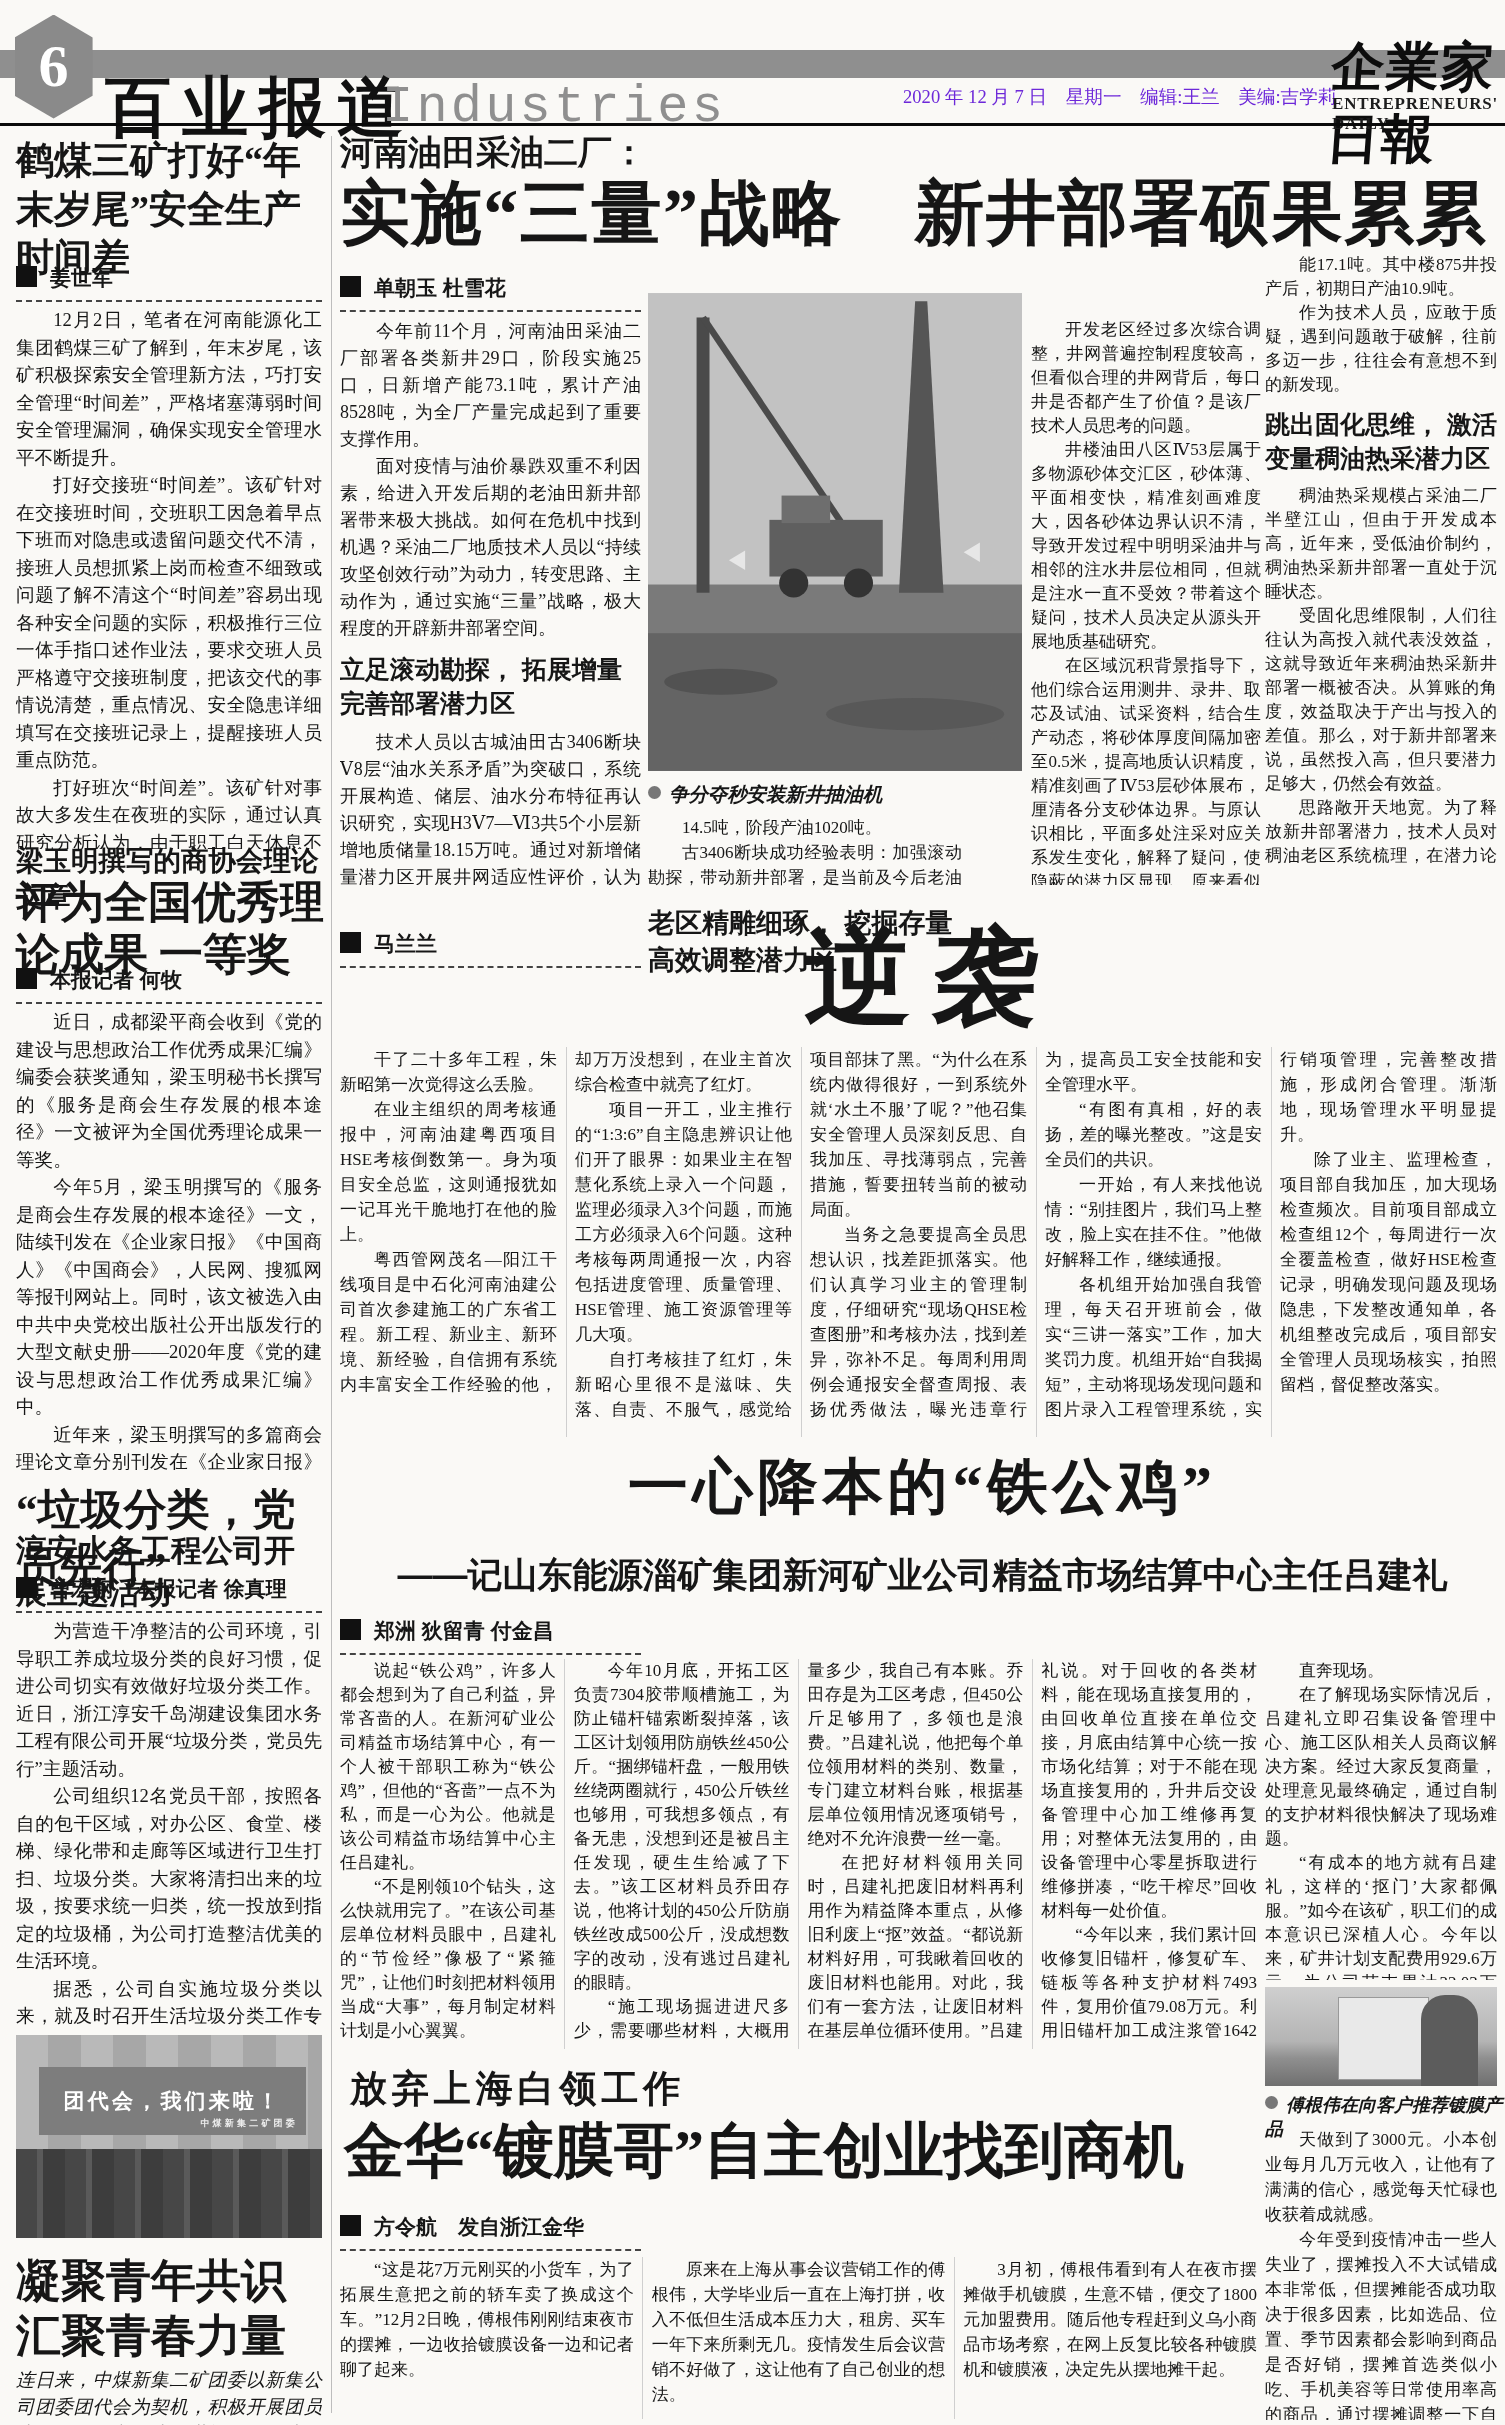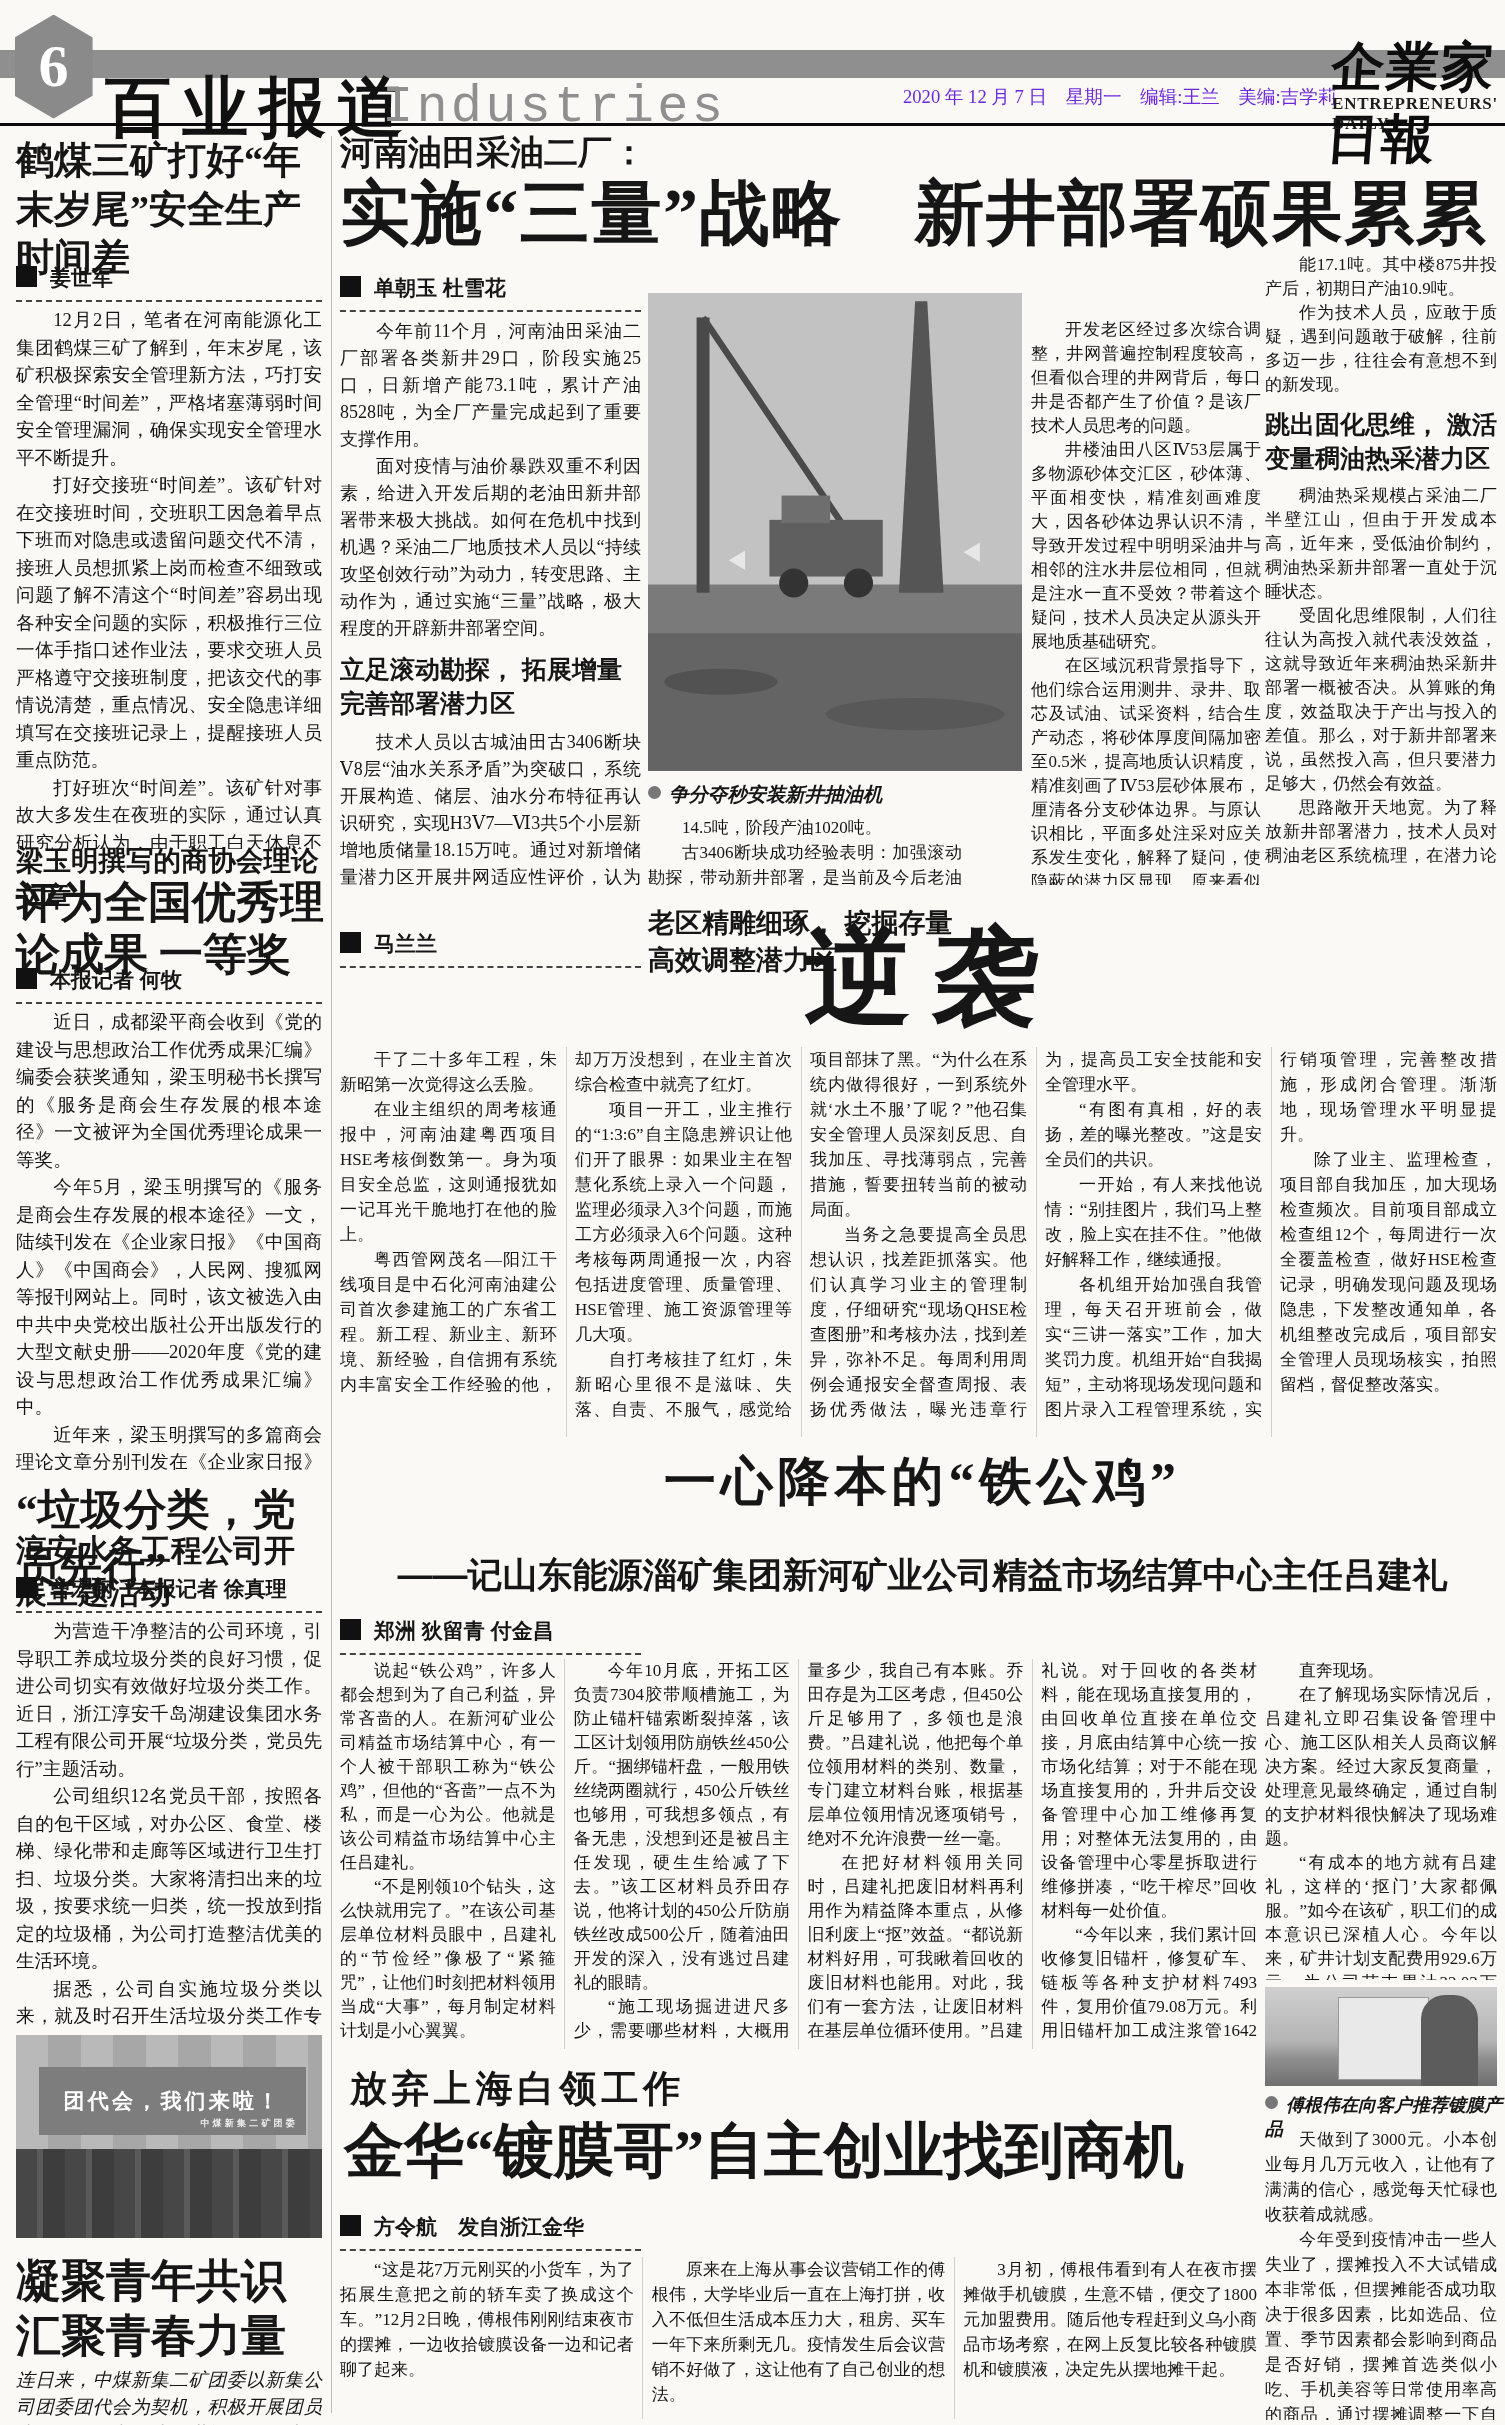--- a/index.html
+++ b/index.html
@@ -62,21 +62,21 @@
   .s1-under{position:absolute;left:648px;top:815px;width:314px;height:78px;font-size:17px;line-height:25px;overflow:hidden;}
   .s1-colC{position:absolute;left:1031px;top:318px;width:230px;height:567px;font-size:17px;line-height:24px;overflow:hidden;}
   .s1-colD{position:absolute;left:1265px;top:253px;width:232px;height:616px;font-size:17px;line-height:24px;overflow:hidden;}
   .s1-colD .subhead, .s1-colC .subhead, .s1-colA .subhead{font-size:25px;}
   
   .n-byline{left:340px;top:930px;width:301px;}
   .n-title{position:absolute;left:762px;top:906px;width:340px;font-size:107px;font-weight:bold;letter-spacing:21px;text-align:center;}
   .n-body{position:absolute;left:340px;top:1047px;width:1157px;height:390px;font-size:17px;line-height:25px;
           column-count:5;column-gap:18px;column-fill:auto;column-rule:0.8px solid #cfcfcf;overflow:hidden;}
   
-  .t-title{position:absolute;left:340px;top:1447px;width:1165px;font-size:52px;font-weight:bold;text-align:center;letter-spacing:4.9px;}
+  .t-title{position:absolute;left:340px;top:1447px;width:1165px;font-size:60px;font-weight:bold;text-align:center;letter-spacing:4.9px;}
   .t-sub{position:absolute;left:340px;top:1552px;width:1165px;font-size:35px;font-weight:bold;text-align:center;font-family:"Liberation Sans",sans-serif;}
   .t-byline{left:340px;top:1617px;width:301px;}
   .t-body{position:absolute;left:340px;top:1659px;width:917px;height:390px;font-size:17px;line-height:24px;
           column-count:4;column-gap:18px;column-fill:auto;column-rule:0.8px solid #cfcfcf;overflow:hidden;}
   .t-col5{position:absolute;left:1265px;top:1659px;width:232px;height:321px;font-size:17px;line-height:24px;overflow:hidden;}
   
   .j-kicker{position:absolute;left:350px;top:2064px;font-size:37px;font-weight:bold;font-family:Liberation Mono, monospace;letter-spacing:4.9px;}
   .j-title{position:absolute;left:344px;top:2111px;width:924px;font-size:60px;font-weight:bold;white-space:nowrap;}
   .j-byline{left:340px;top:2213px;width:301px;}
   .j-body{position:absolute;left:340px;top:2257px;width:917px;height:162px;font-size:17px;line-height:25px;
@@ -224,21 +224,21 @@
       <p>各机组开始加强自我管理，每天召开班前会，做实“三讲一落实”工作，加大奖罚力度。机组开始“自我揭短”，主动将现场发现问题和图片录入工程管理系统，实行销项管理，完善整改措施，形成闭合管理。渐渐地，现场管理水平明显提升。</p>
       <p>除了业主、监理检查，项目部自我加压，加大现场检查频次。目前项目部成立检查组12个，每周进行一次全覆盖检查，做好HSE检查记录，明确发现问题及现场隐患，下发整改通知单，各机组整改完成后，项目部安全管理人员现场核实，拍照留档，督促整改落实。</p>
     </div>
 
   <div class="t-title">一心降本的“铁公鸡”</div>
   <div class="t-sub">——记山东能源淄矿集团新河矿业公司精益市场结算中心主任吕建礼</div>
   <div class="byline t-byline"><span class="sq"></span><span>郑洲 狄留青 付金昌</span></div>
   <div class="t-body bodytxt">
       <p>说起“铁公鸡”，许多人都会想到为了自己利益，异常吝啬的人。在新河矿业公司精益市场结算中心，有一个人被干部职工称为“铁公鸡”，但他的“吝啬”一点不为私，而是一心为公。他就是该公司精益市场结算中心主任吕建礼。</p>
       <p>“不是刚领10个钻头，这么快就用完了。”在该公司基层单位材料员眼中，吕建礼的“节俭经”像极了“紧箍咒”，让他们时刻把材料领用当成“大事”，每月制定材料计划是小心翼翼。</p>
-      <p>今年10月底，开拓工区负责7304胶带顺槽施工，为防止锚杆锚索断裂掉落，该工区计划领用防崩铁丝450公斤。“捆绑锚杆盘，一般用铁丝绕两圈就行，450公斤铁丝也够用，可我想多领点，有备无患，没想到还是被吕主任发现，硬生生给减了下去。”该工区材料员乔田存说，他将计划的450公斤防崩铁丝改成500公斤，随着油田开发的深入，没有逃过吕建礼的眼睛。</p>
+      <p>今年10月底，开拓工区负责7304胶带顺槽施工，为防止锚杆锚索断裂掉落，该工区计划领用防崩铁丝450公斤。“捆绑锚杆盘，一般用铁丝绕两圈就行，450公斤铁丝也够用，可我想多领点，有备无患，没想到还是被吕主任发现，硬生生给减了下去。”该工区材料员乔田存说，他将计划的450公斤防崩铁丝改成500公斤，没成想数字的改动，没有逃过吕建礼的眼睛。</p>
       <p>“施工现场掘进进尺多少，需要哪些材料，大概用量多少，我自己有本账。乔田存是为工区考虑，但450公斤足够用了，多领也是浪费。”吕建礼说，他把每个单位领用材料的类别、数量，专门建立材料台账，根据基层单位领用情况逐项销号，绝对不允许浪费一丝一毫。</p>
       <p>在把好材料领用关同时，吕建礼把废旧材料再利用作为精益降本重点，从修旧利废上“抠”效益。“都说新材料好用，可我瞅着回收的废旧材料也能用。对此，我们有一套方法，让废旧材料在基层单位循环使用。”吕建礼说。对于回收的各类材料，能在现场直接复用的，由回收单位直接在单位交接，月底由结算中心统一按市场化结算；对于不能在现场直接复用的，升井后交设备管理中心加工维修再复用；对整体无法复用的，由设备管理中心零星拆取进行维修拼凑，“吃干榨尽”回收材料每一处价值。</p>
       <p>“今年以来，我们累计回收修复旧锚杆，修复矿车、链板等各种支护材料7493件，复用价值79.08万元。利用旧锚杆加工成注浆管1642件，产值4万余元。”吕建礼介绍说。</p>
     </div>
   <div class="t-col5 bodytxt">
       <p>直奔现场。</p>
       <p>在了解现场实际情况后，吕建礼立即召集设备管理中心、施工区队相关人员商议解决方案。经过大家反复商量，处理意见最终确定，通过自制的支护材料很快解决了现场难题。</p>
       <p>“有成本的地方就有吕建礼，这样的‘抠门’大家都佩服。”如今在该矿，职工们的成本意识已深植人心。今年以来，矿井计划支配费用929.6万元，为公司节支累计32.03万元，材料费较去年同期节约了837万元。</p>
     </div>
 

